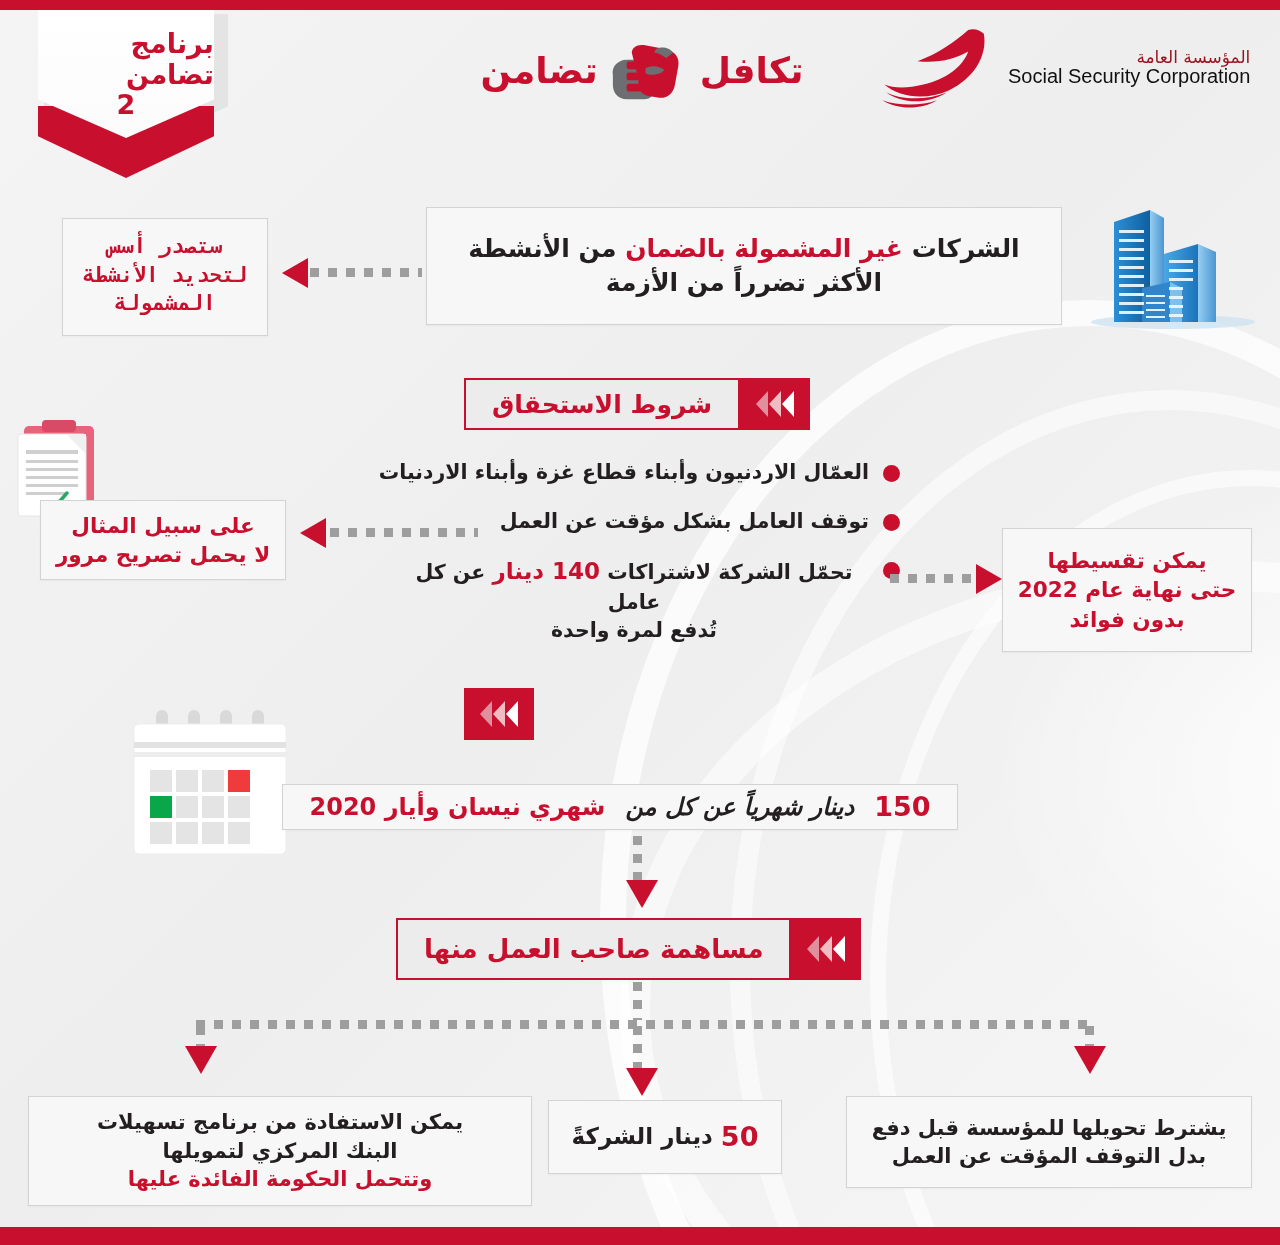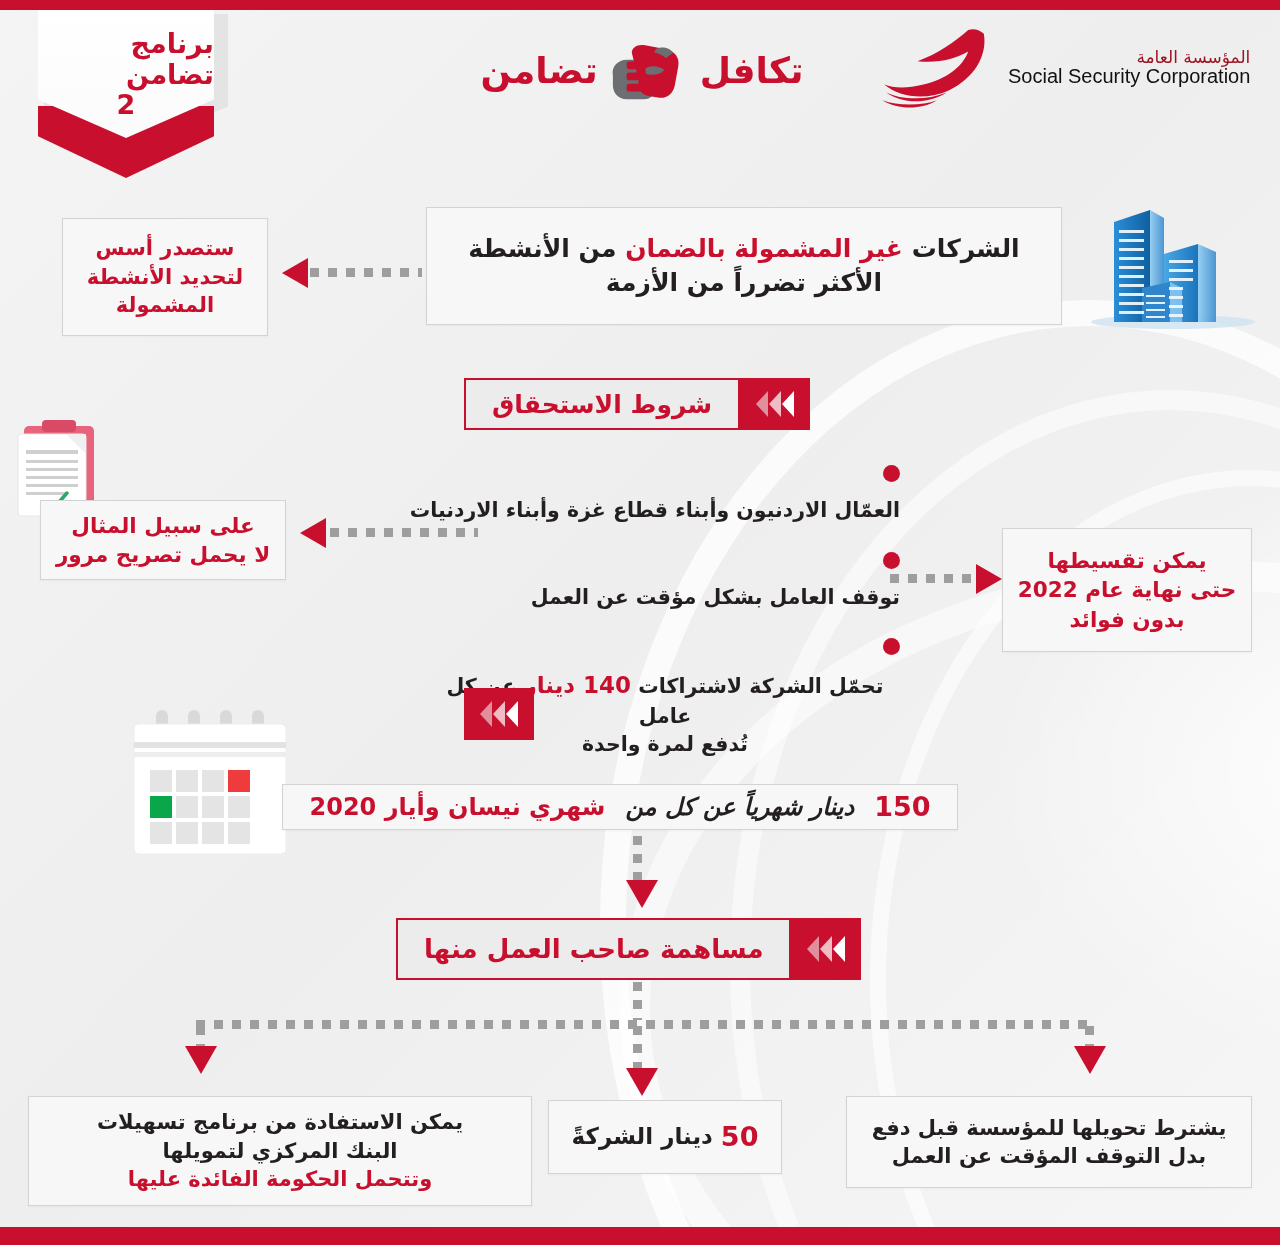--- a/index.html
+++ b/index.html
@@ -90,21 +90,21 @@
     display: flex; align-items: center; justify-content: center;
     padding: 0 26px;
   }
   .chev { background: #c8102e; width: 70px; display: flex; align-items: center; justify-content: center; gap: 1px; }
   .chev span { display: block; width: 0; height: 0; border-top: 13px solid transparent; border-bottom: 13px solid transparent; border-right: 12px solid #fff; }
   .chev span:nth-child(2) { border-right-color: #f0bcc3; }
   .chev span:nth-child(3) { border-right-color: #e08f9c; }
 
   
   .blist { position: absolute; }
-  .brow { display: flex; align-items: flex-start; justify-content: flex-start; gap: 14px; margin-bottom: 20px; flex-direction: column; }
+  .brow { display: flex; align-items: flex-start; justify-content: flex-start; gap: 14px; margin-bottom: 20px; }
   .bdot { width: 17px; height: 17px; border-radius: 50%; background: #c8102e; flex: none; margin-top: 7px; }
   .btxt { font-size: 20.5px; font-weight: bold; color: #231f20; text-align: right; line-height: 1.4; }
 
   
   .hdots { position: absolute; height: 9px; background-image: linear-gradient(90deg,#9e9e9e 0 9px, transparent 9px 18px); background-size: 18px 9px; }
   .vdots { position: absolute; width: 9px; background-image: linear-gradient(180deg,#9e9e9e 0 9px, transparent 9px 18px); background-size: 9px 18px; }
   .arrL { position: absolute; width: 0; height: 0; border-top: 15px solid transparent; border-bottom: 15px solid transparent; border-right: 26px solid #c8102e; }
   .arrR { position: absolute; width: 0; height: 0; border-top: 15px solid transparent; border-bottom: 15px solid transparent; border-left: 26px solid #c8102e; }
   .arrD { position: absolute; width: 0; height: 0; border-left: 16px solid transparent; border-right: 16px solid transparent; border-top: 28px solid #c8102e; }
 
@@ -219,21 +219,21 @@
           <rect x="68" y="106" width="19" height="2"></rect>
         <rect x="68" y="113" width="19" height="2"></rect>
           <rect x="68" y="120" width="19" height="2"></rect>
       </g>
     </svg>
   </div>
 
   <div class="hdots" style="left:310px; top:268px; width:112px;"></div>
   <div class="arrL" style="left:282px; top:258px;"></div>
 
-  <div class="box bold red" style="left:62px; top:218px; width:206px; height:118px; padding:6px 4px; font-size:21px;">
+  <div class="box bold red" style="left:62px; top:218px; width:206px; height:118px; padding:6px 4px; font-size:21px;font-family:Liberation Mono, monospace;">
     <span>ستصدر أسس لتحديد الأنشطة المشمولة</span>
   </div>
 
   <div class="sect" style="left:464px; top:378px; height:52px;">
     <div class="chev">
         <span></span>
         <span></span>
         <span></span>
       </div>
     <div class="lbl" style="font-size:25px; min-width:240px;">شروط الاستحقاق</div>

